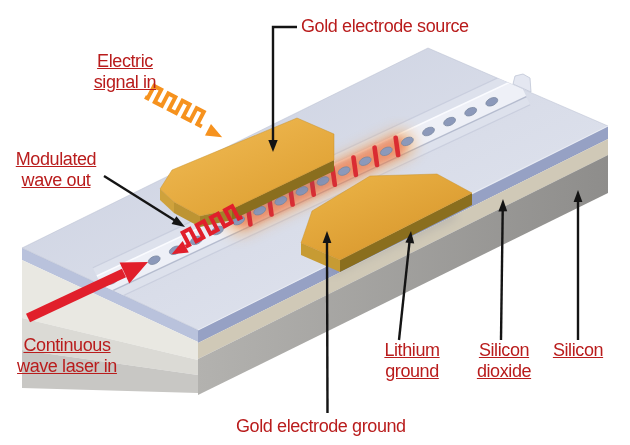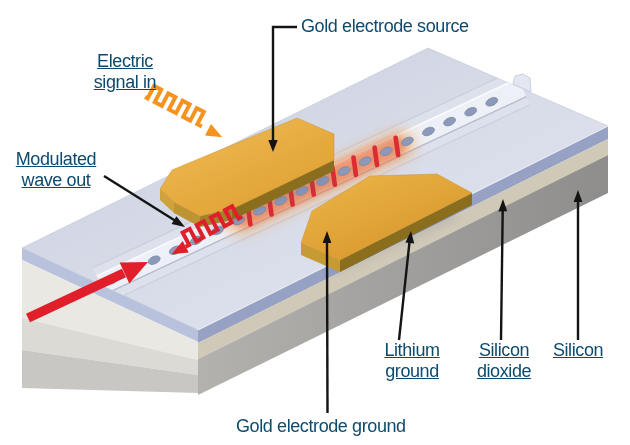--- a/index.html
+++ b/index.html
@@ -1,19 +1,19 @@
 <!DOCTYPE html>
 <html><head>
 <meta charset="utf-8">
 <style>
   html,body{margin:0;padding:0;background:#ffffff;}
   #stage{position:relative;width:630px;height:445px;background:#ffffff;overflow:hidden;
          font-family:"Liberation Sans",sans-serif;}
   #art{position:absolute;left:0;top:0;}
-  .lbl{position:absolute;color:#0c4a6e;font-size:18px;line-height:21px;
+  .lbl{position:absolute;color:#b91c1c;font-size:18px;line-height:21px;
        letter-spacing:-0.4px;white-space:pre-line;}
   .ctr{text-align:center;text-decoration:underline;}
 </style>
 </head>
 <body>
 
 <div id="stage">
 
 <svg id="art" width="630" height="445" viewBox="0 0 630 445">
   <defs>
@@ -176,20 +176,22 @@
 </svg>
 
 <div class="lbl ctr" style="left:80px;top:51px;width:90px;">Electric
 signal in</div>
 
 <div class="lbl" style="left:301px;top:16px;">Gold electrode source</div>
 
 <div class="lbl ctr" style="left:6px;top:149px;width:100px;">Modulated
 wave out</div>
 
+<div class="lbl ctr" style="left:4px;top:335px;width:126px;">Continuous
+wave laser in</div>
 
 <div class="lbl" style="left:236px;top:416px;">Gold electrode ground</div>
 
 <div class="lbl ctr" style="left:376px;top:340px;width:72px;">Lithium
 ground</div>
 
 <div class="lbl ctr" style="left:467px;top:340px;width:74px;">Silicon
 dioxide</div>
 
 <div class="lbl ctr" style="left:547px;top:340px;width:62px;">Silicon</div>

